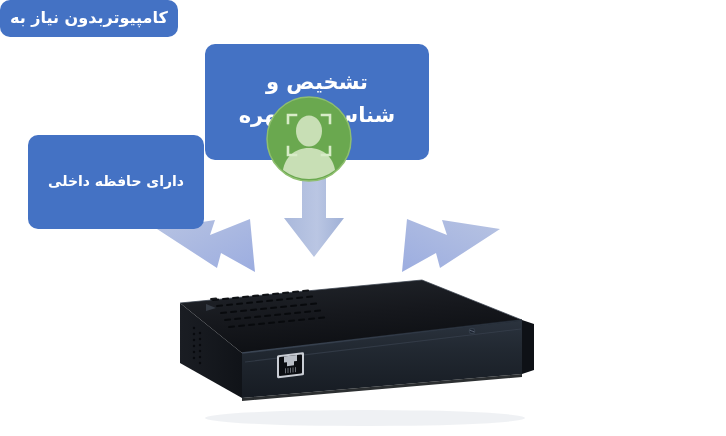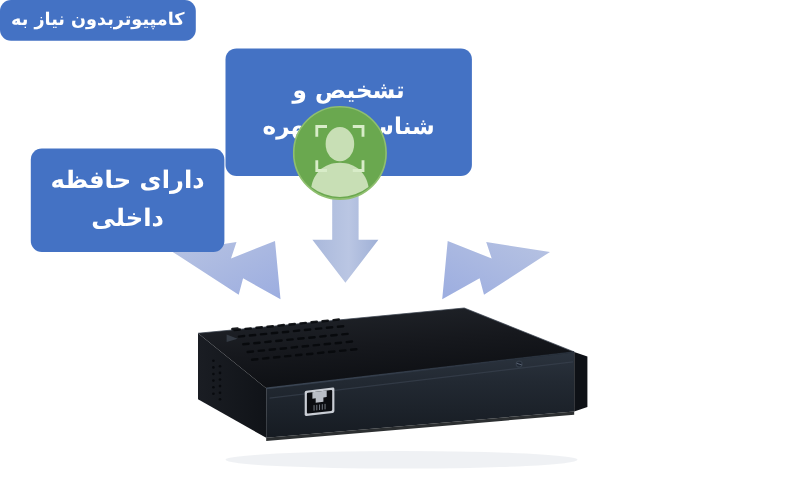--- a/index.html
+++ b/index.html
@@ -45,21 +45,21 @@
     font-size: 21px;
     align-items: flex-start;
     padding-top: 22px;
     margin-top: 26px;
   }
   #callout-storage {
     left: 28px;
     top: 135px;
     width: 176px;
     height: 94px;
-    font-size: 22px;
+    font-size: 14px;
   }
 
   
   #face-badge {
     position: absolute;
     left: 266px;
     top: 96px;
     width: 86px;
     height: 86px;
     z-index: 8;

